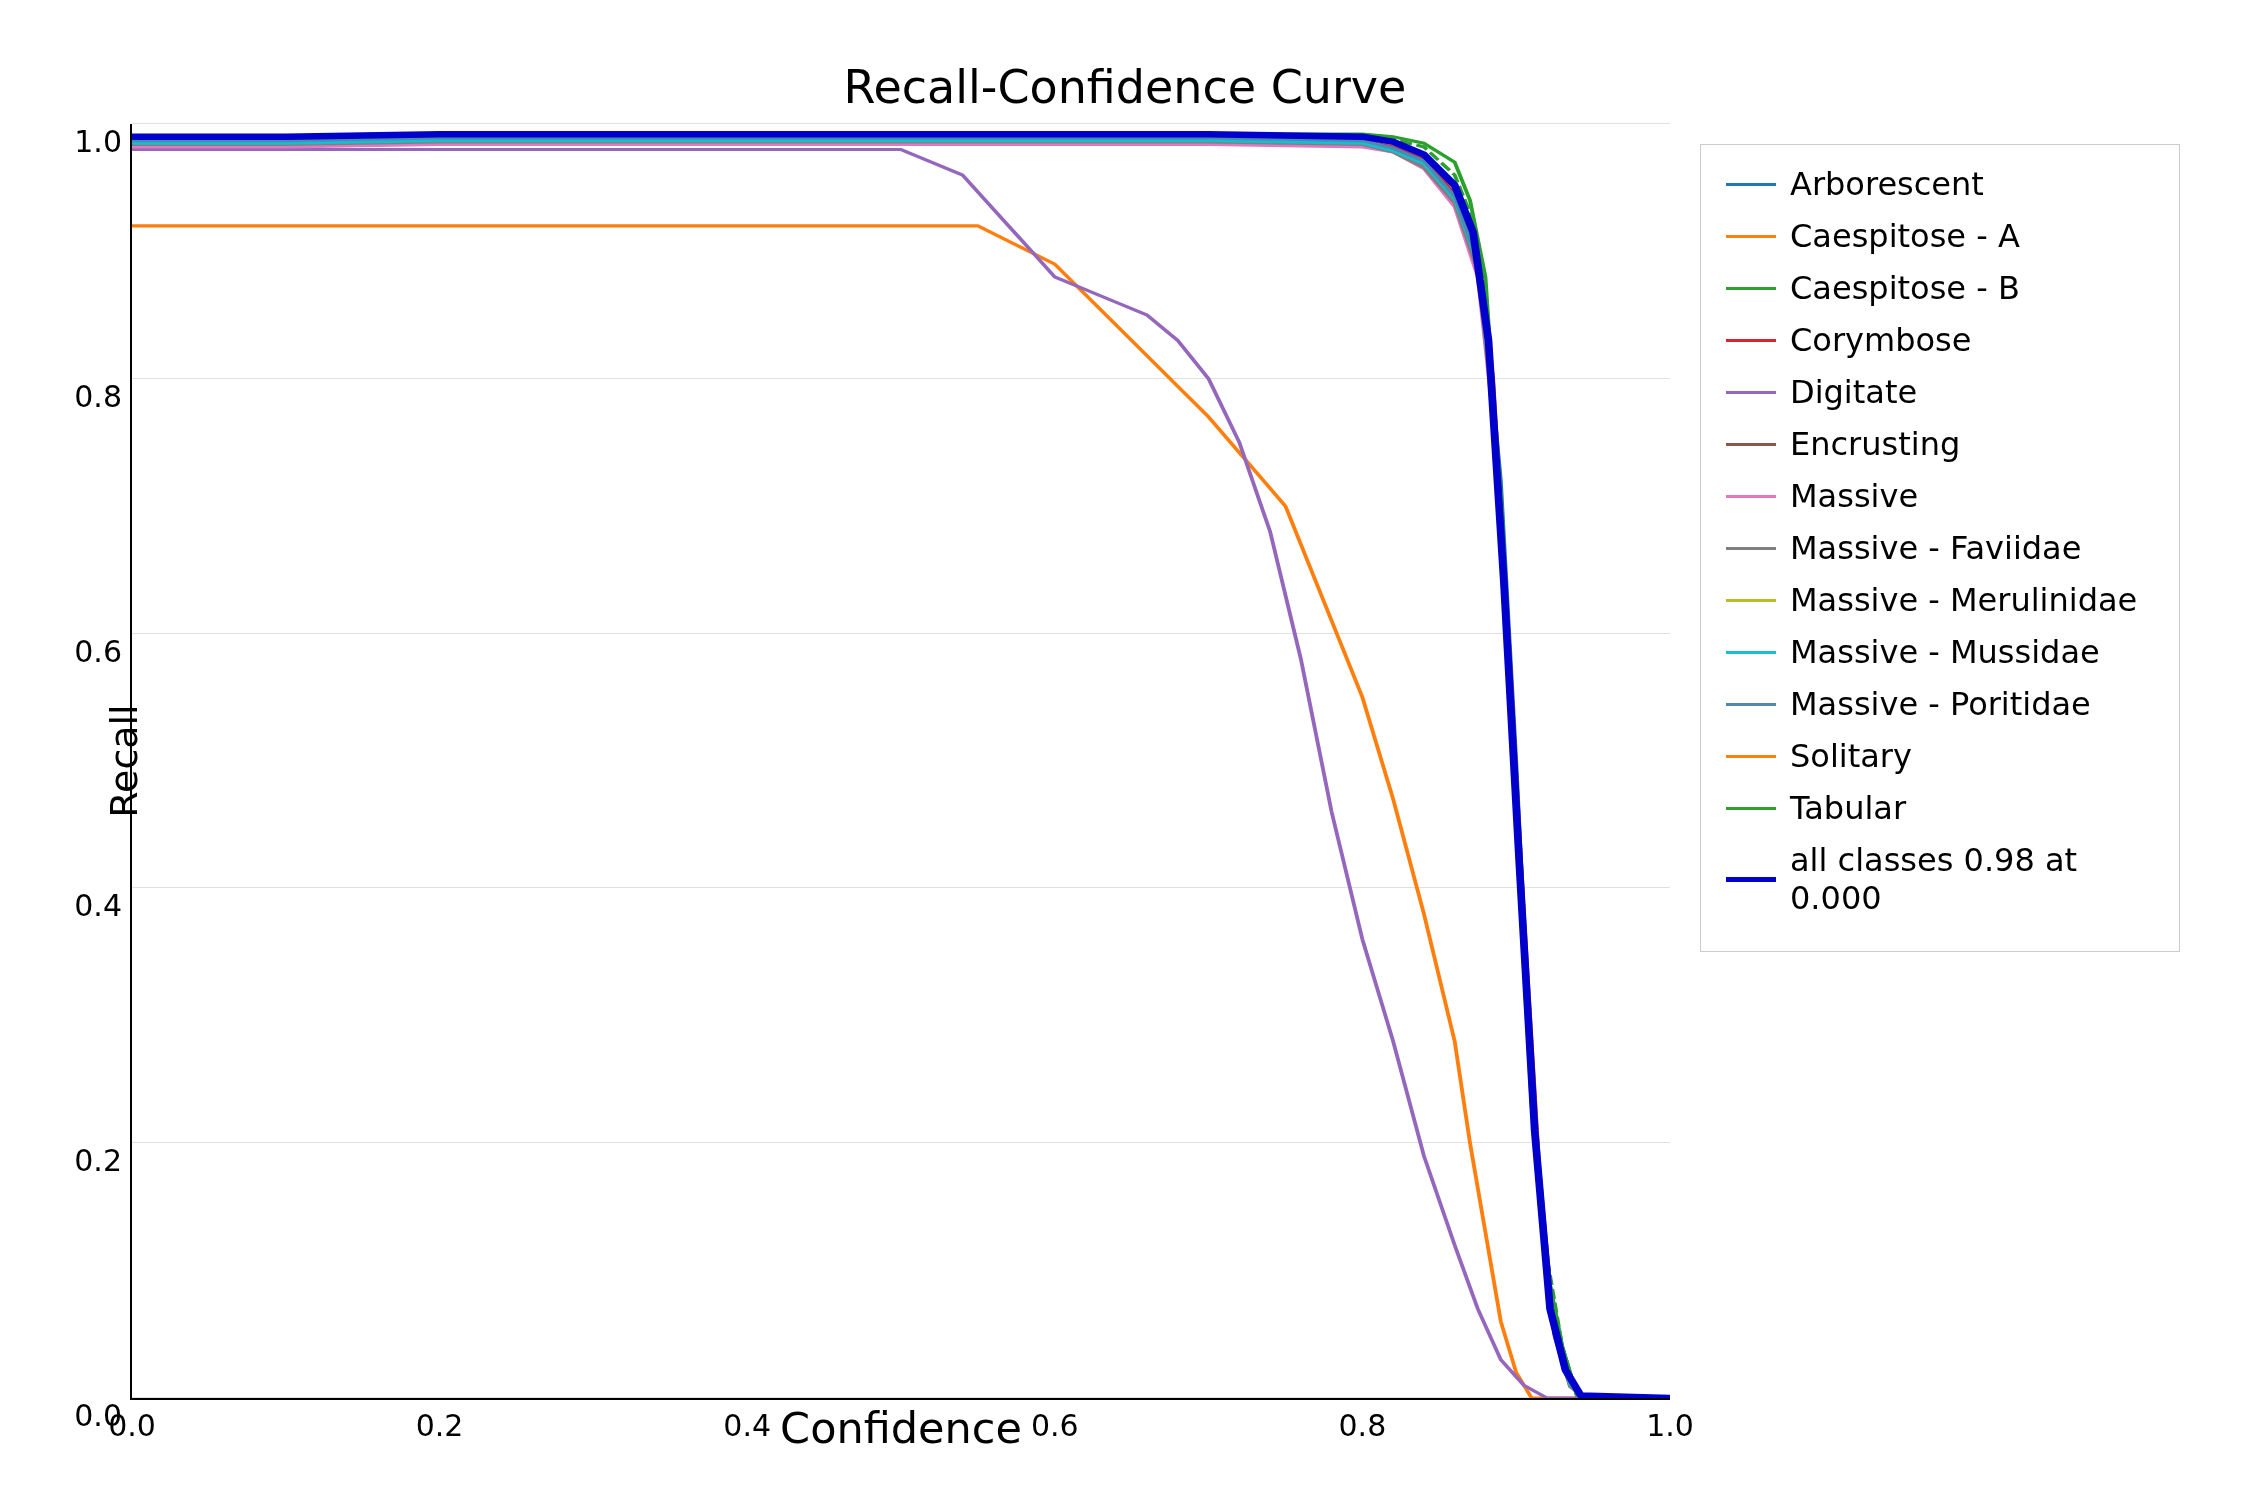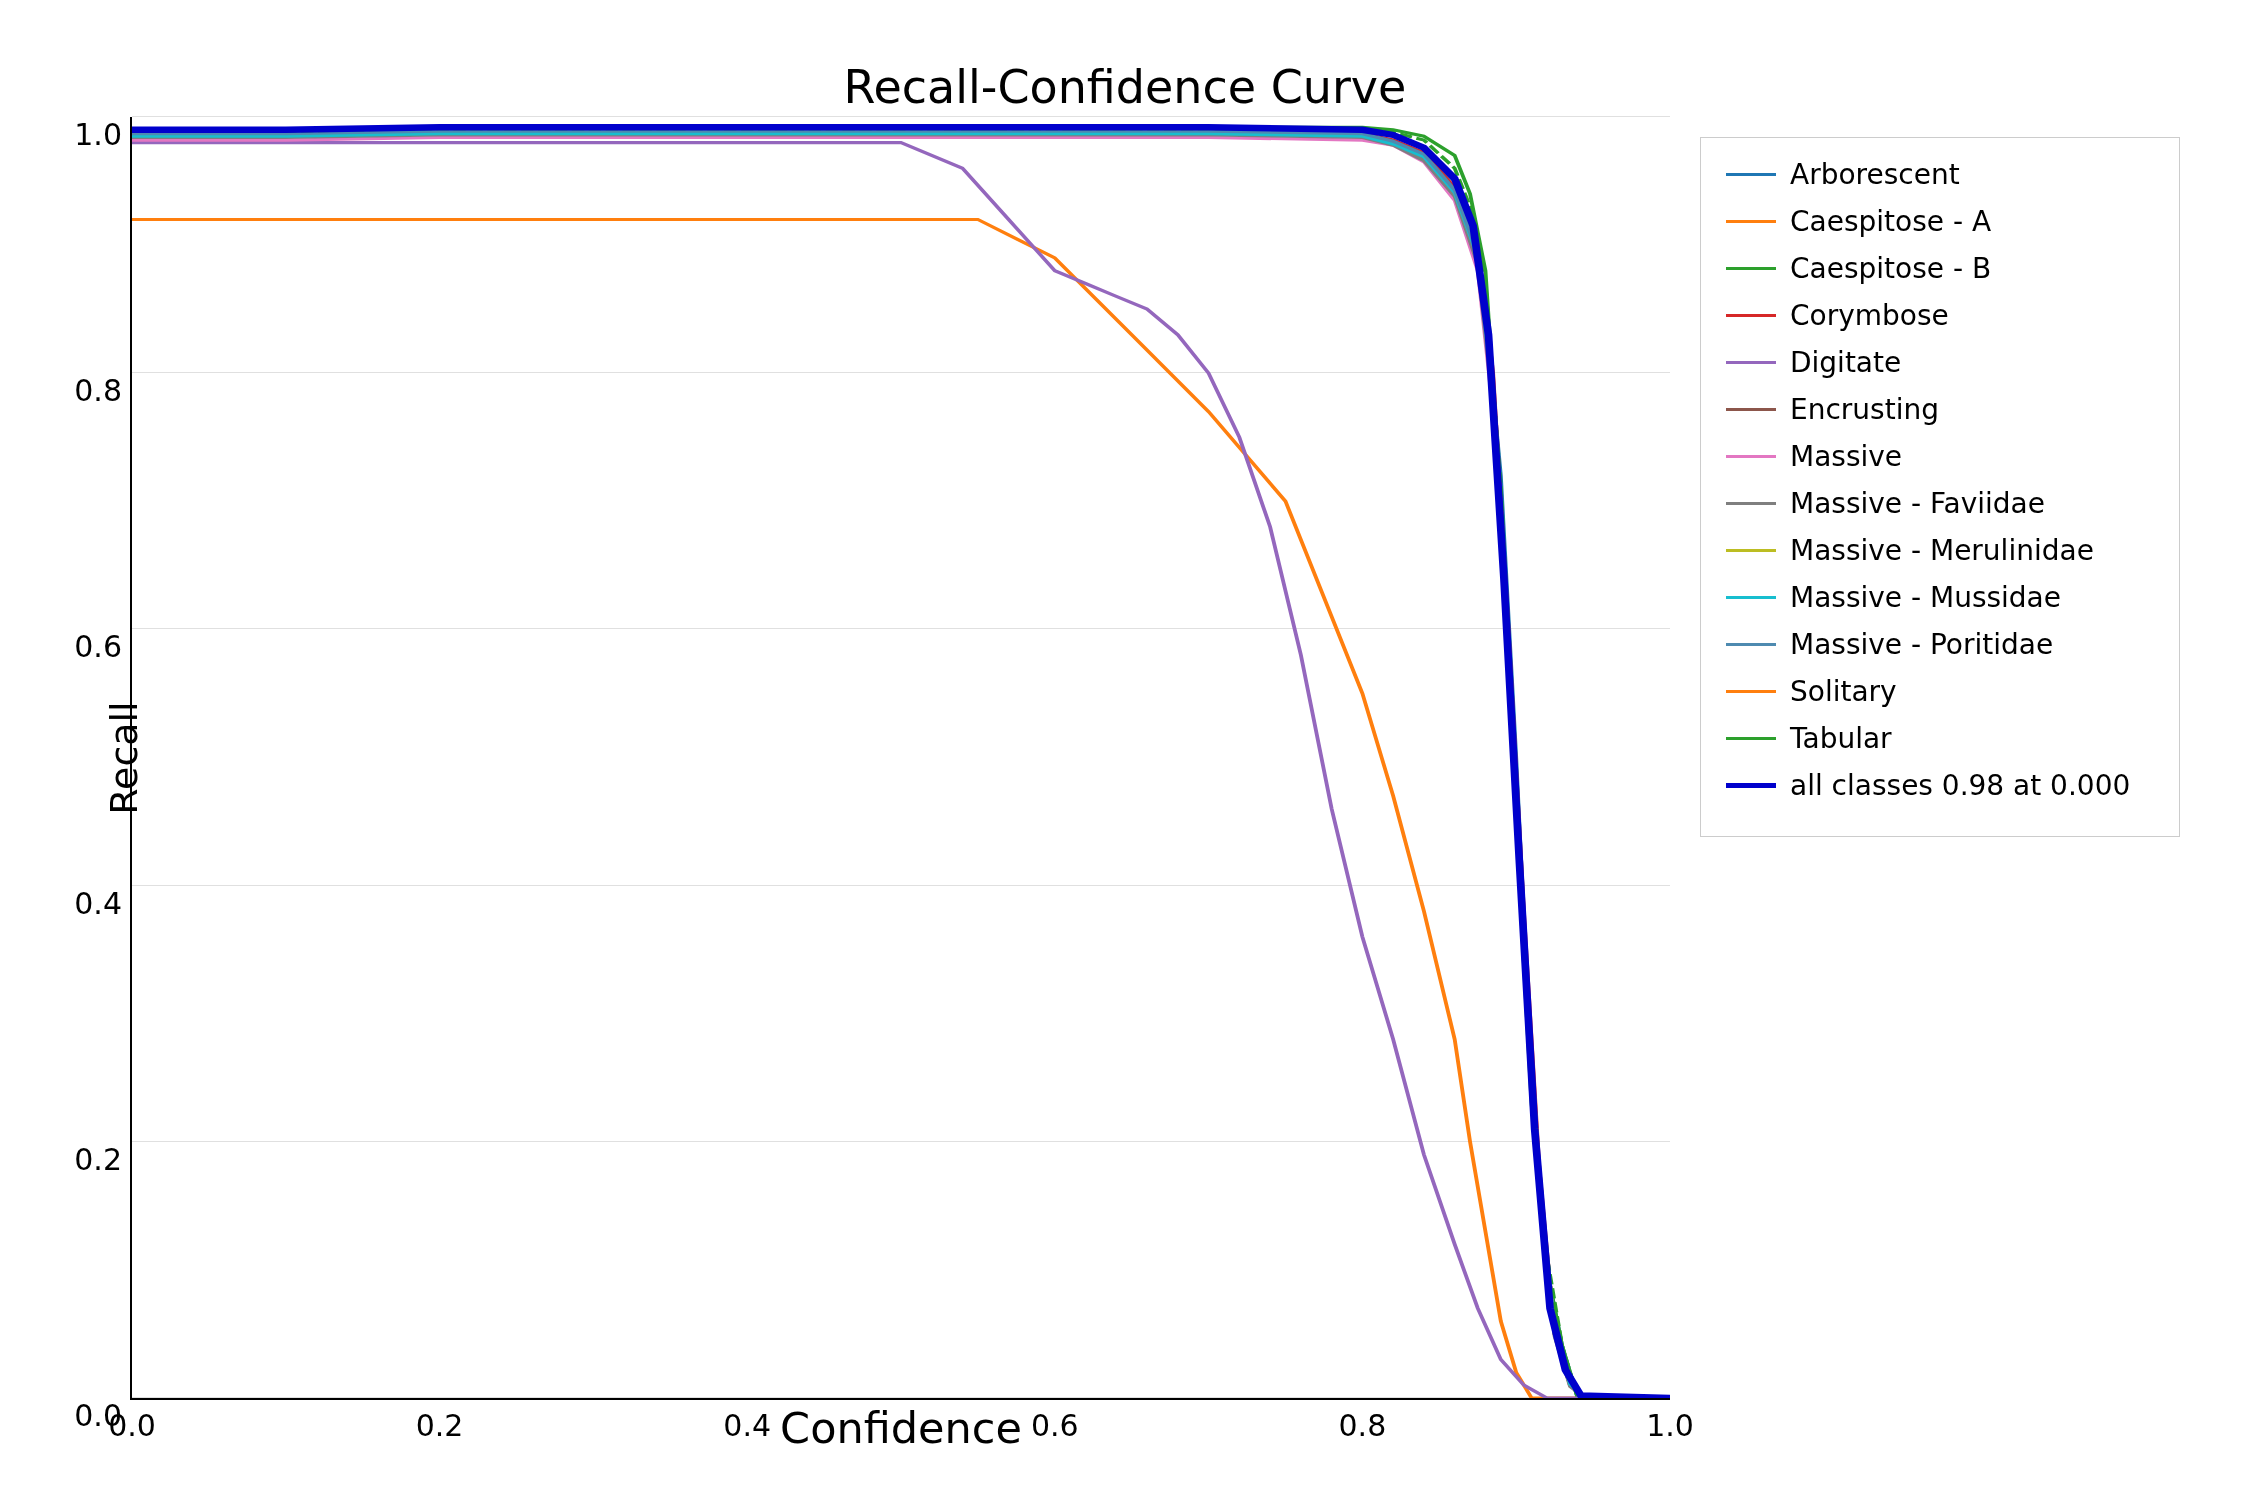--- a/index.html
+++ b/index.html
@@ -18,21 +18,21 @@
       background: #ffffff;
       position: relative;
       display: flex;
       flex-direction: column;
       align-items: center;
     }
     .chart-title {
       font-size: 46px;
       color: #000000;
       margin-top: 20px;
-      margin-bottom: 3px;
+      margin-bottom: 10px;
       font-weight: normal;
     }
     .chart-body {
       display: flex;
       flex-direction: row;
       width: 100%;
       flex: 1;
       padding: 0 20px 60px 80px;
     }
     .plot-area {
@@ -84,21 +84,21 @@
       margin-top: 20px;
       border: 1px solid #cccccc;
       padding: 20px 25px;
       background: #ffffff;
       align-self: flex-start;
     }
     .legend-item {
       display: flex;
       align-items: center;
       margin-bottom: 14px;
-      font-size: 28px;
+      font-size: 32px;
     }
     .legend-line {
       width: 50px;
       height: 3px;
       margin-right: 14px;
       flex-shrink: 0;
     }
     .legend-line-bold {
       width: 50px;
       height: 5px;

